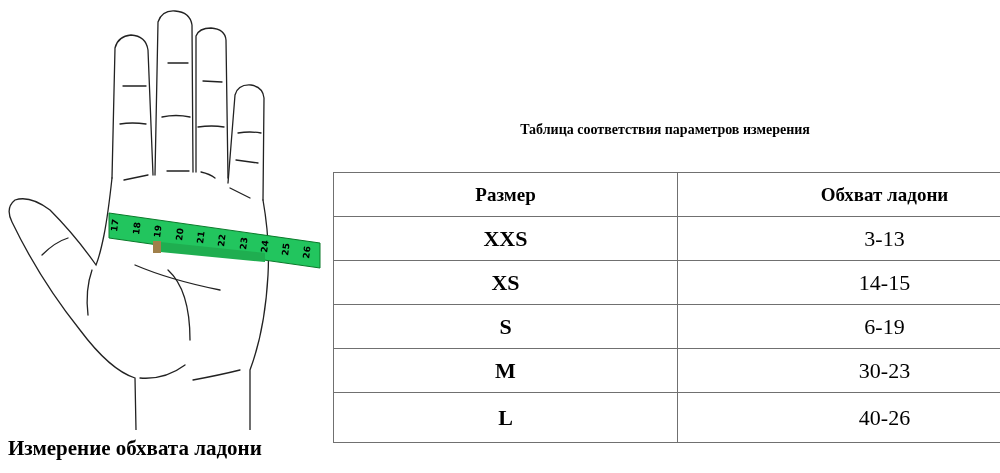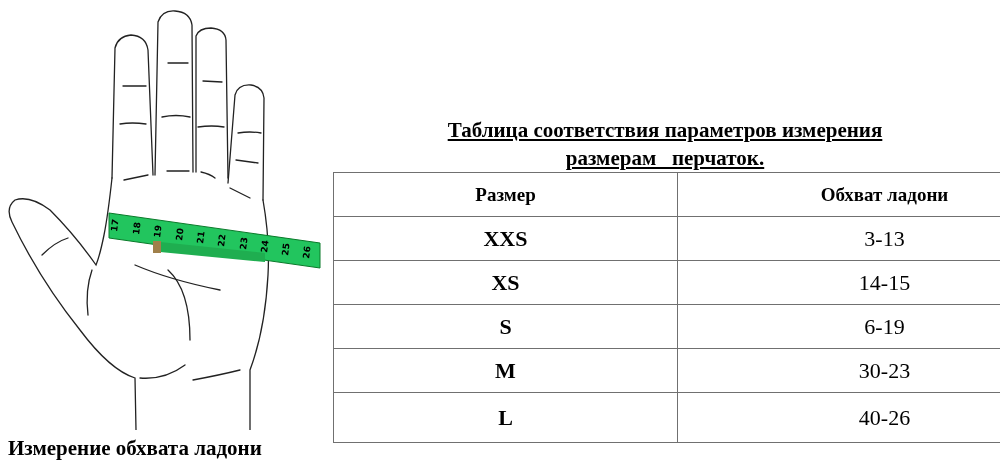--- a/index.html
+++ b/index.html
@@ -1,19 +1,19 @@
 <!DOCTYPE html>
 <html><head>
   <meta charset="utf-8">
   <style>
     html, body { margin:0; padding:0; background:#ffffff; }
     body { width:1000px; height:473px; position:relative; overflow:hidden; font-family:"Liberation Serif", serif; color:#000; }
     .illustration { position:absolute; left:0; top:0; width:330px; height:430px; }
     .caption { position:absolute; left:8px; top:436px; font-size:21px; font-weight:bold; white-space:nowrap;font-family:Liberation Serif, serif; }
-    .title { position:absolute; left:400px; top:116px; width:530px; text-align:center; font-size:21px; font-weight:bold; line-height:28px;text-decoration:underline; }
+    .title { position:absolute; left:400px; top:116px; width:530px; text-align:center; font-size:14px; font-weight:bold; line-height:28px; }
     .title span { display:block; }
     table.sizes { position:absolute; left:333px; top:172px; width:759px; border-collapse:collapse; }
     table.sizes td, table.sizes th { border:1.5px solid #707070; text-align:center; height:43px; padding:0; font-size:22px; }
     table.sizes th { font-weight:bold; font-size:19px; }
     table.sizes td.size { font-weight:bold; }
     table.sizes tr:last-child td { height:49px; }
     .col1 { width:343px; }
   </style>
 </head>
 <body>
@@ -72,21 +72,20 @@
         <text transform="translate(309,259) rotate(-82)">26</text>
       </g>
     </g>
   </svg>
 </div>
 
 <div class="caption">Измерение обхвата ладони</div>
 
 <div class="title">
   <span>Таблица соответствия параметров измерения</span>
-  <span style="white-space:pre">размерам   перчаток.</span>
 </div>
 
 <table class="sizes">
   <tbody>
       <tr>
     <th class="col1">Размер</th>
     <th>Обхват ладони</th>
   </tr>
   <tr>
     <td class="size">XXS</td>

